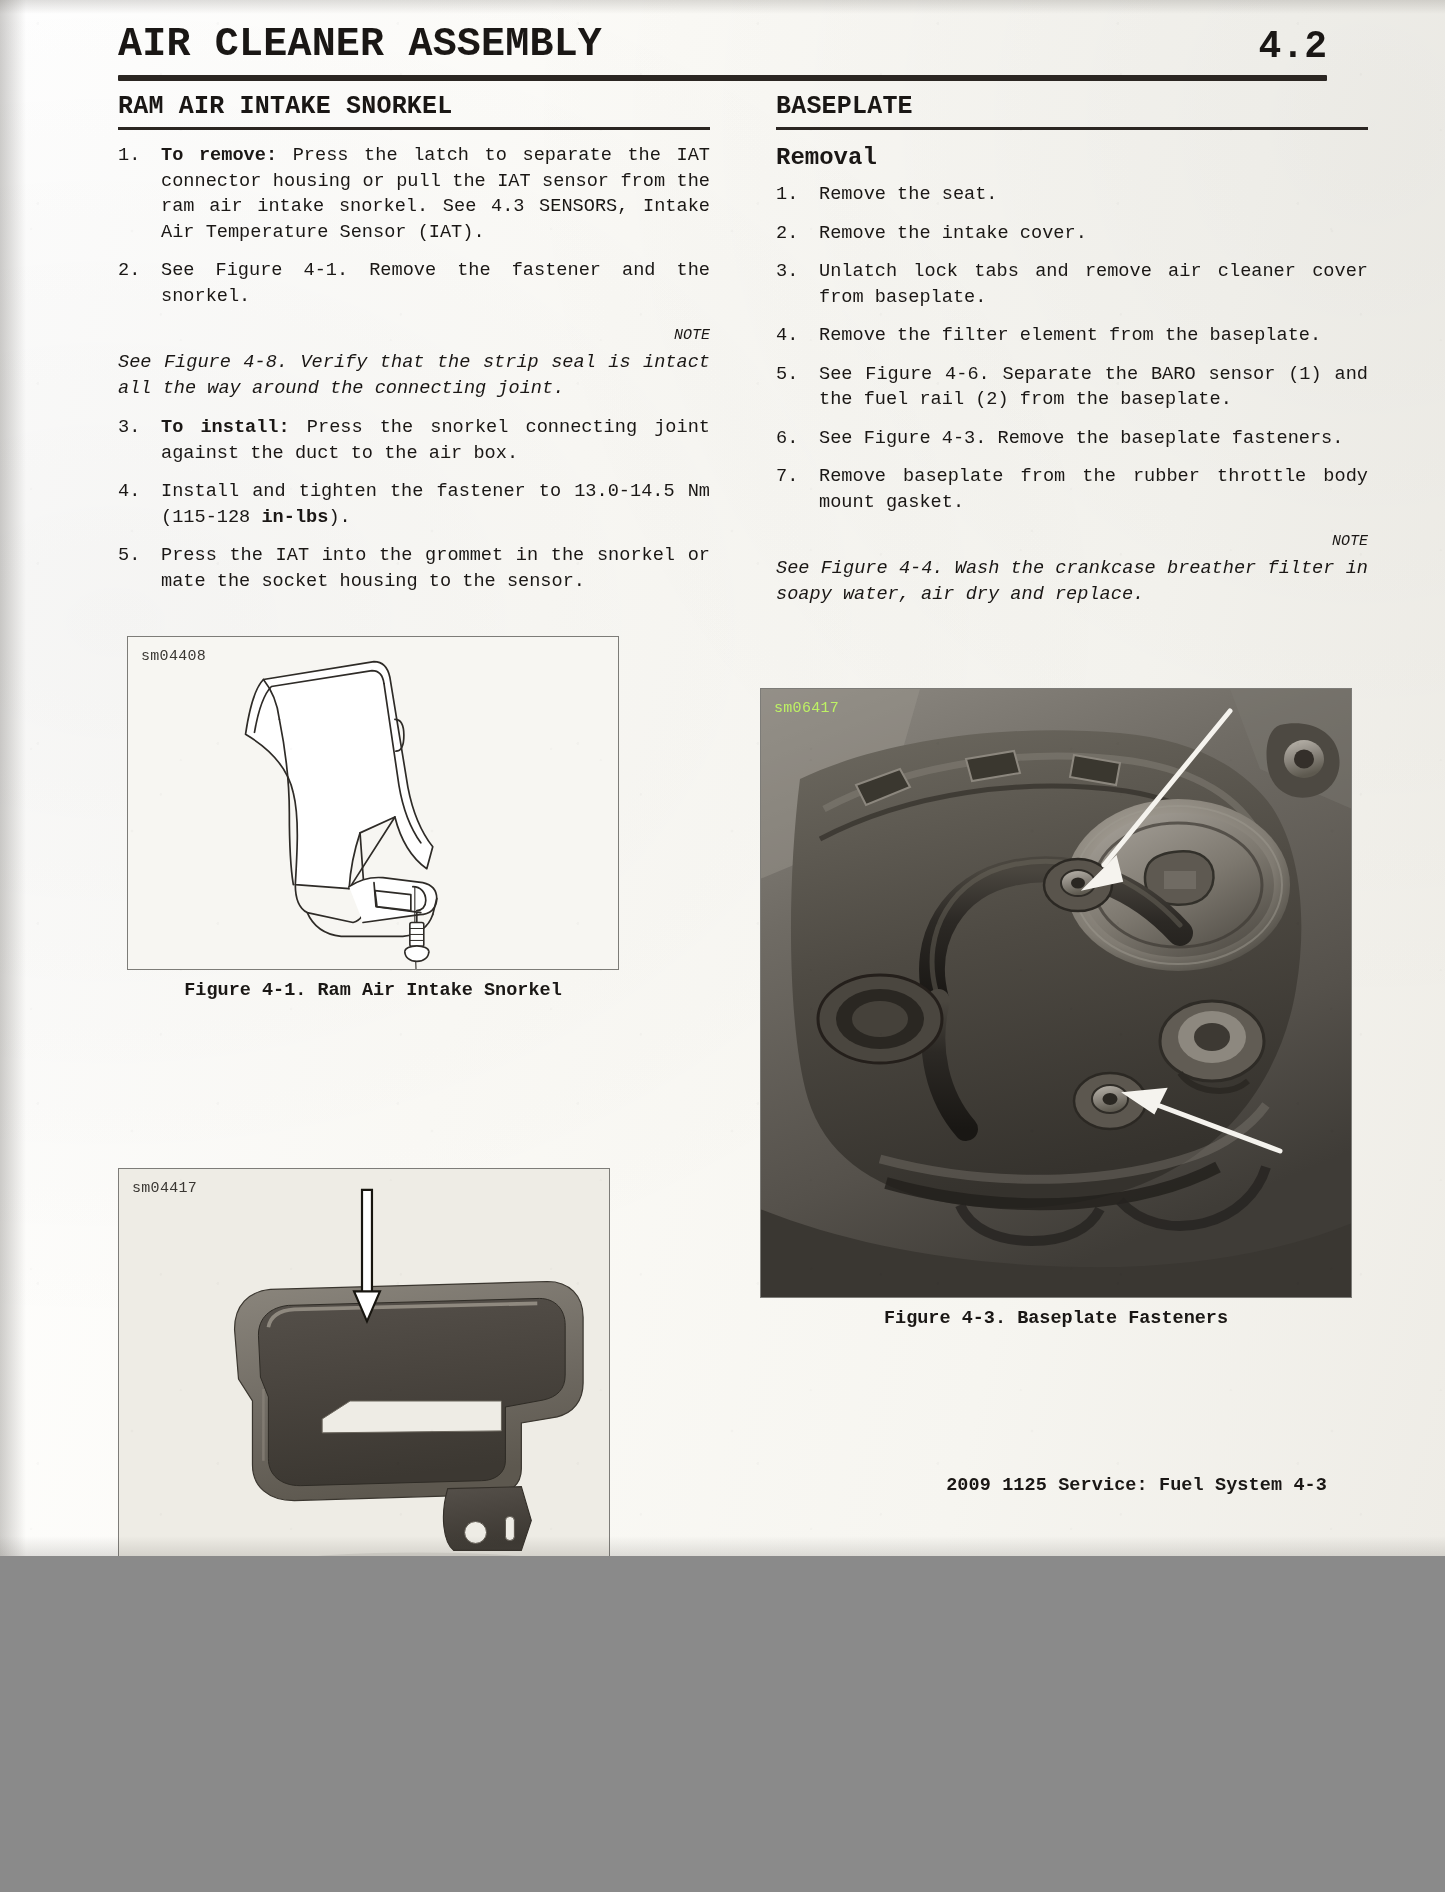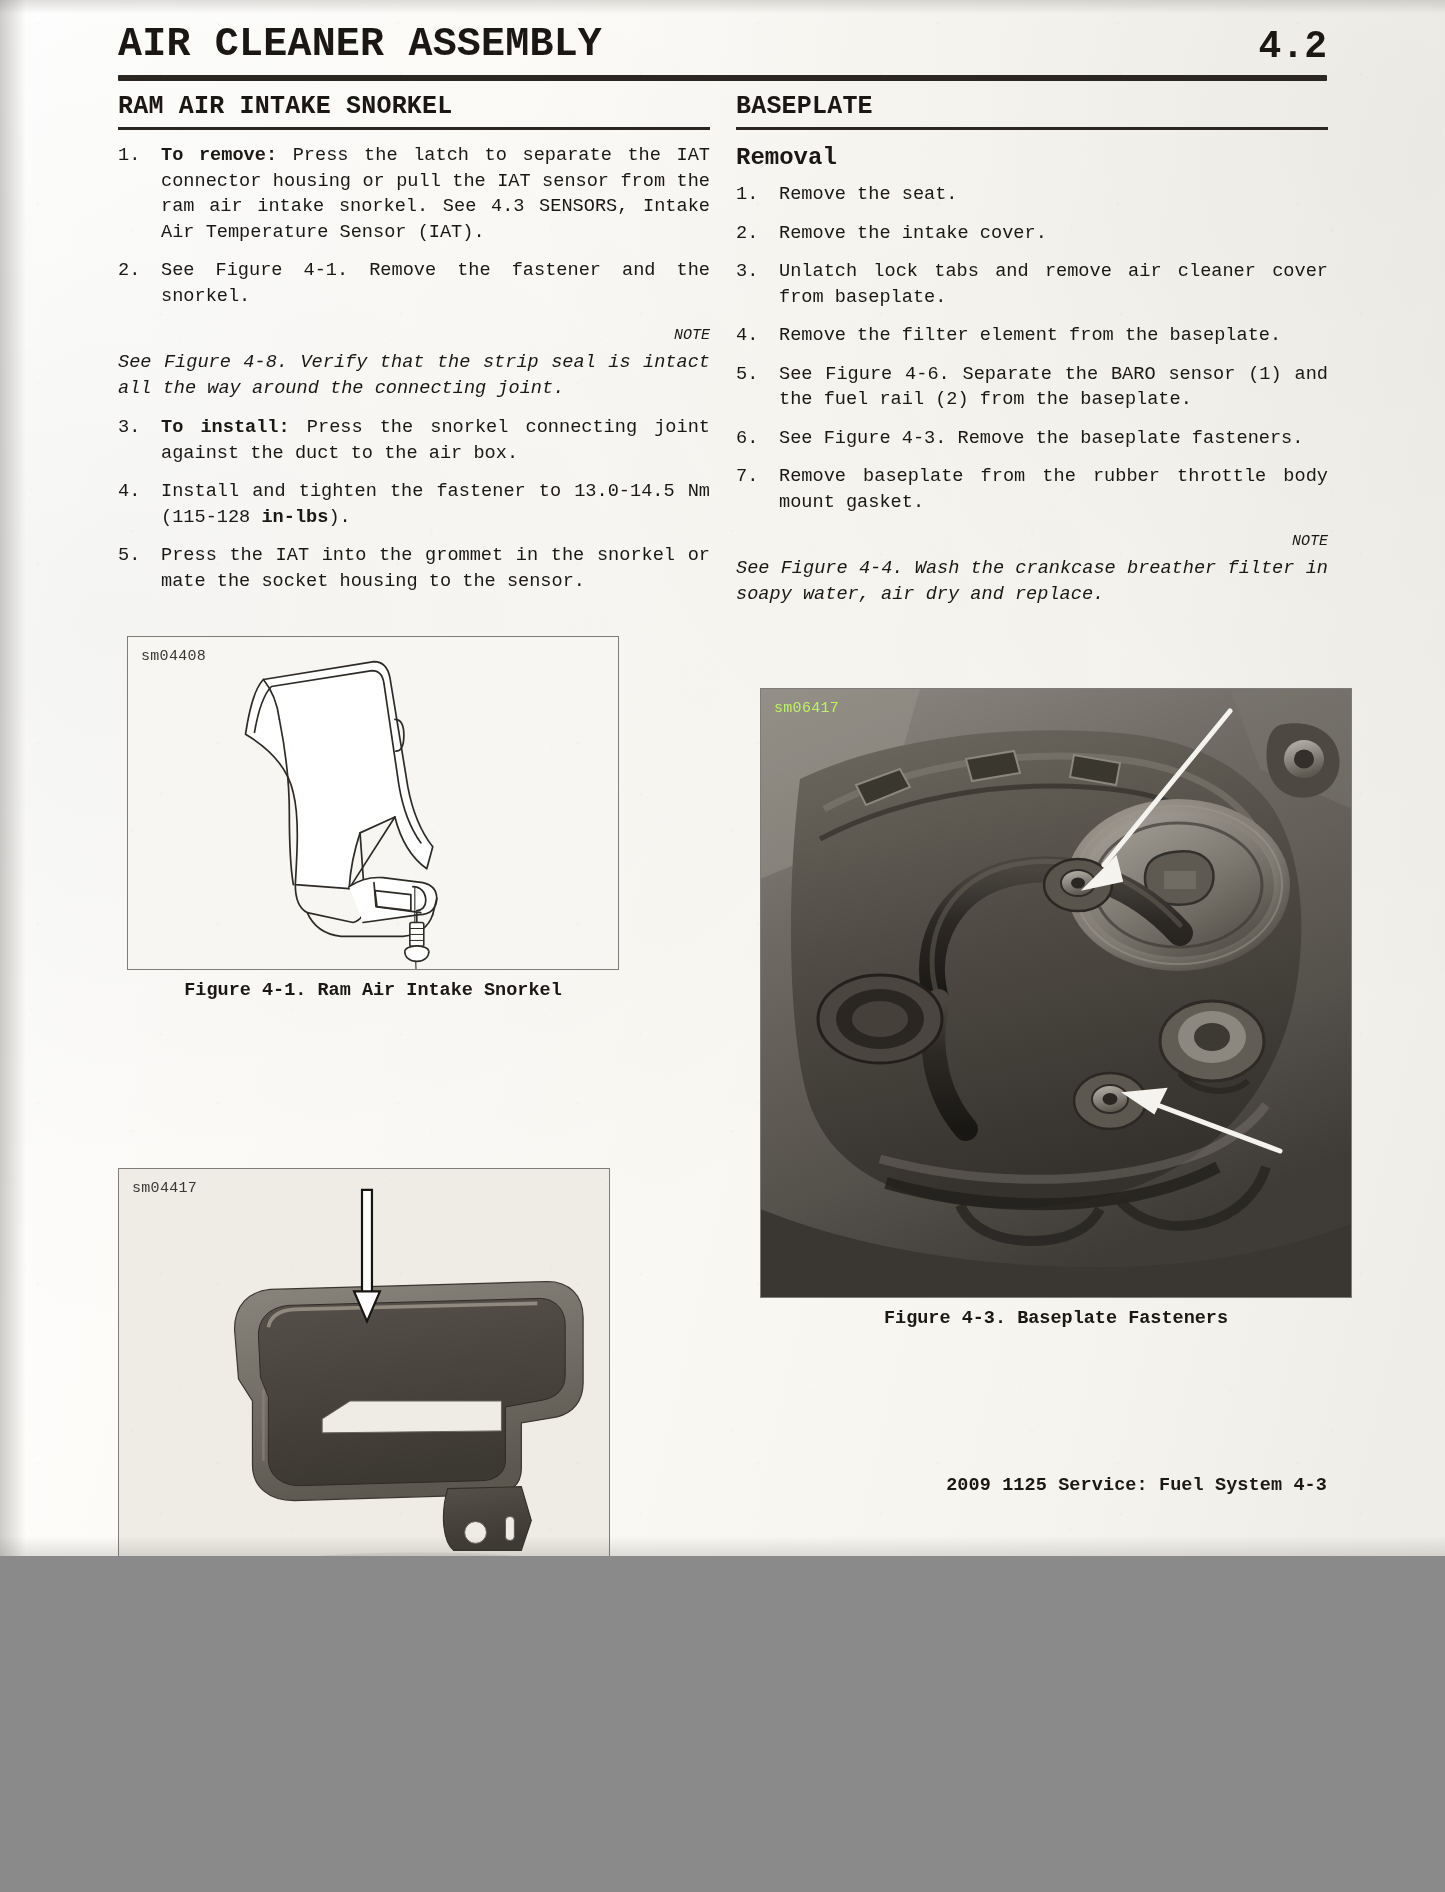--- a/index.html
+++ b/index.html
@@ -73,21 +73,21 @@
     border-radius: 1px;
   }
 
   
   .col {
     position: absolute;
     top: 92px;
     width: 592px;
   }
   .col-left  { left: 118px; }
-  .col-right { left: 736px; }
+  .col-right { left: 776px; }
 
   h2.sec-head {
     margin: 0;
     font-size: 25px;
     font-weight: bold;
     letter-spacing: .2px;
     line-height: 30px;
     padding-bottom: 5px;
   }
   .sec-rule {

